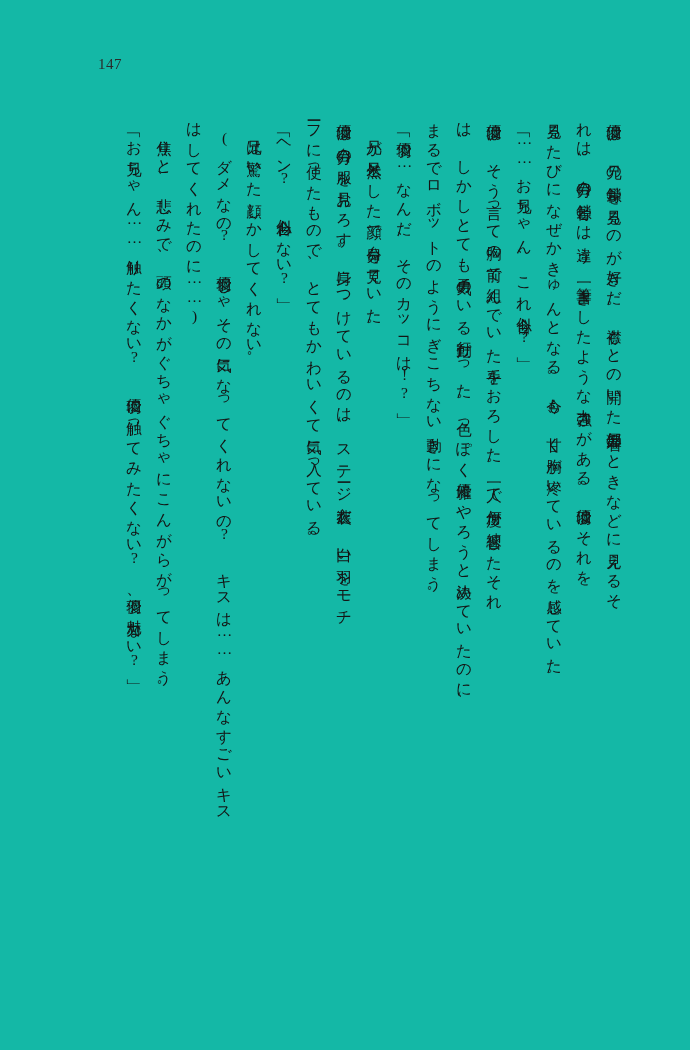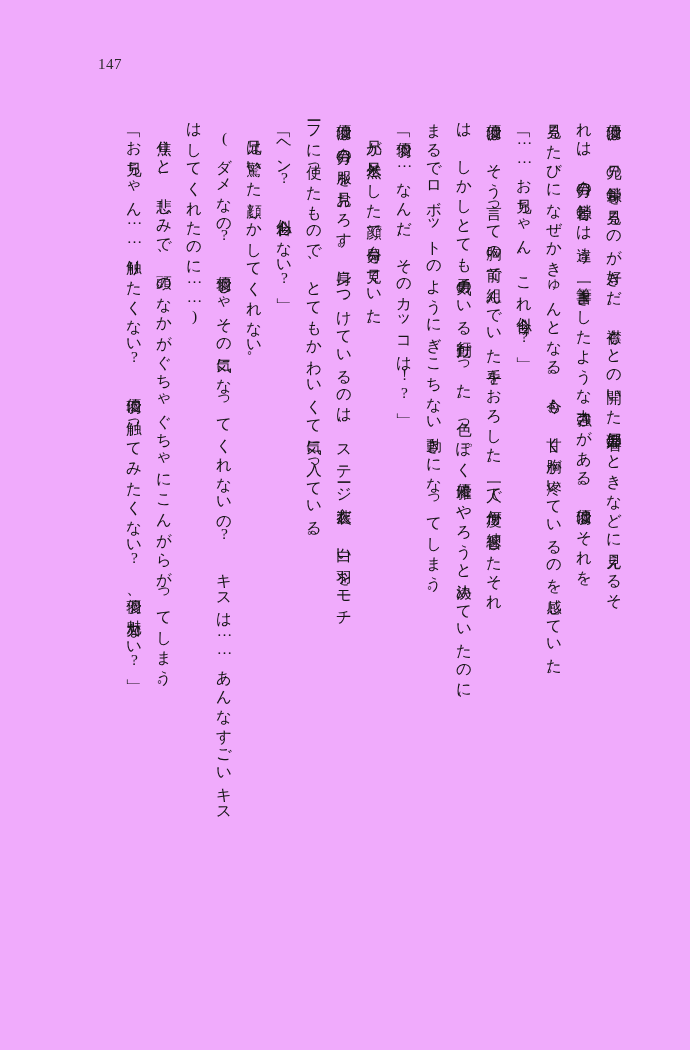--- a/index.html
+++ b/index.html
@@ -11,21 +11,21 @@
     width: 690px;
     height: 1050px;
     position: relative;
     font-family: "Liberation Serif", "DejaVu Serif", serif;
     color: #1a1a1a;
     overflow: hidden;
   }
   .page {
     position: absolute;
     inset: 0;
-    background: #f0abfc;
+    background: #14b8a6;
   }
   .page-number {
     position: absolute;
     top: 56px;
     left: 98px;
     font-size: 15px;
     letter-spacing: 0.5px;
     color: #2a2a2a;
     font-family: "Liberation Serif", "DejaVu Serif", serif;
   }

